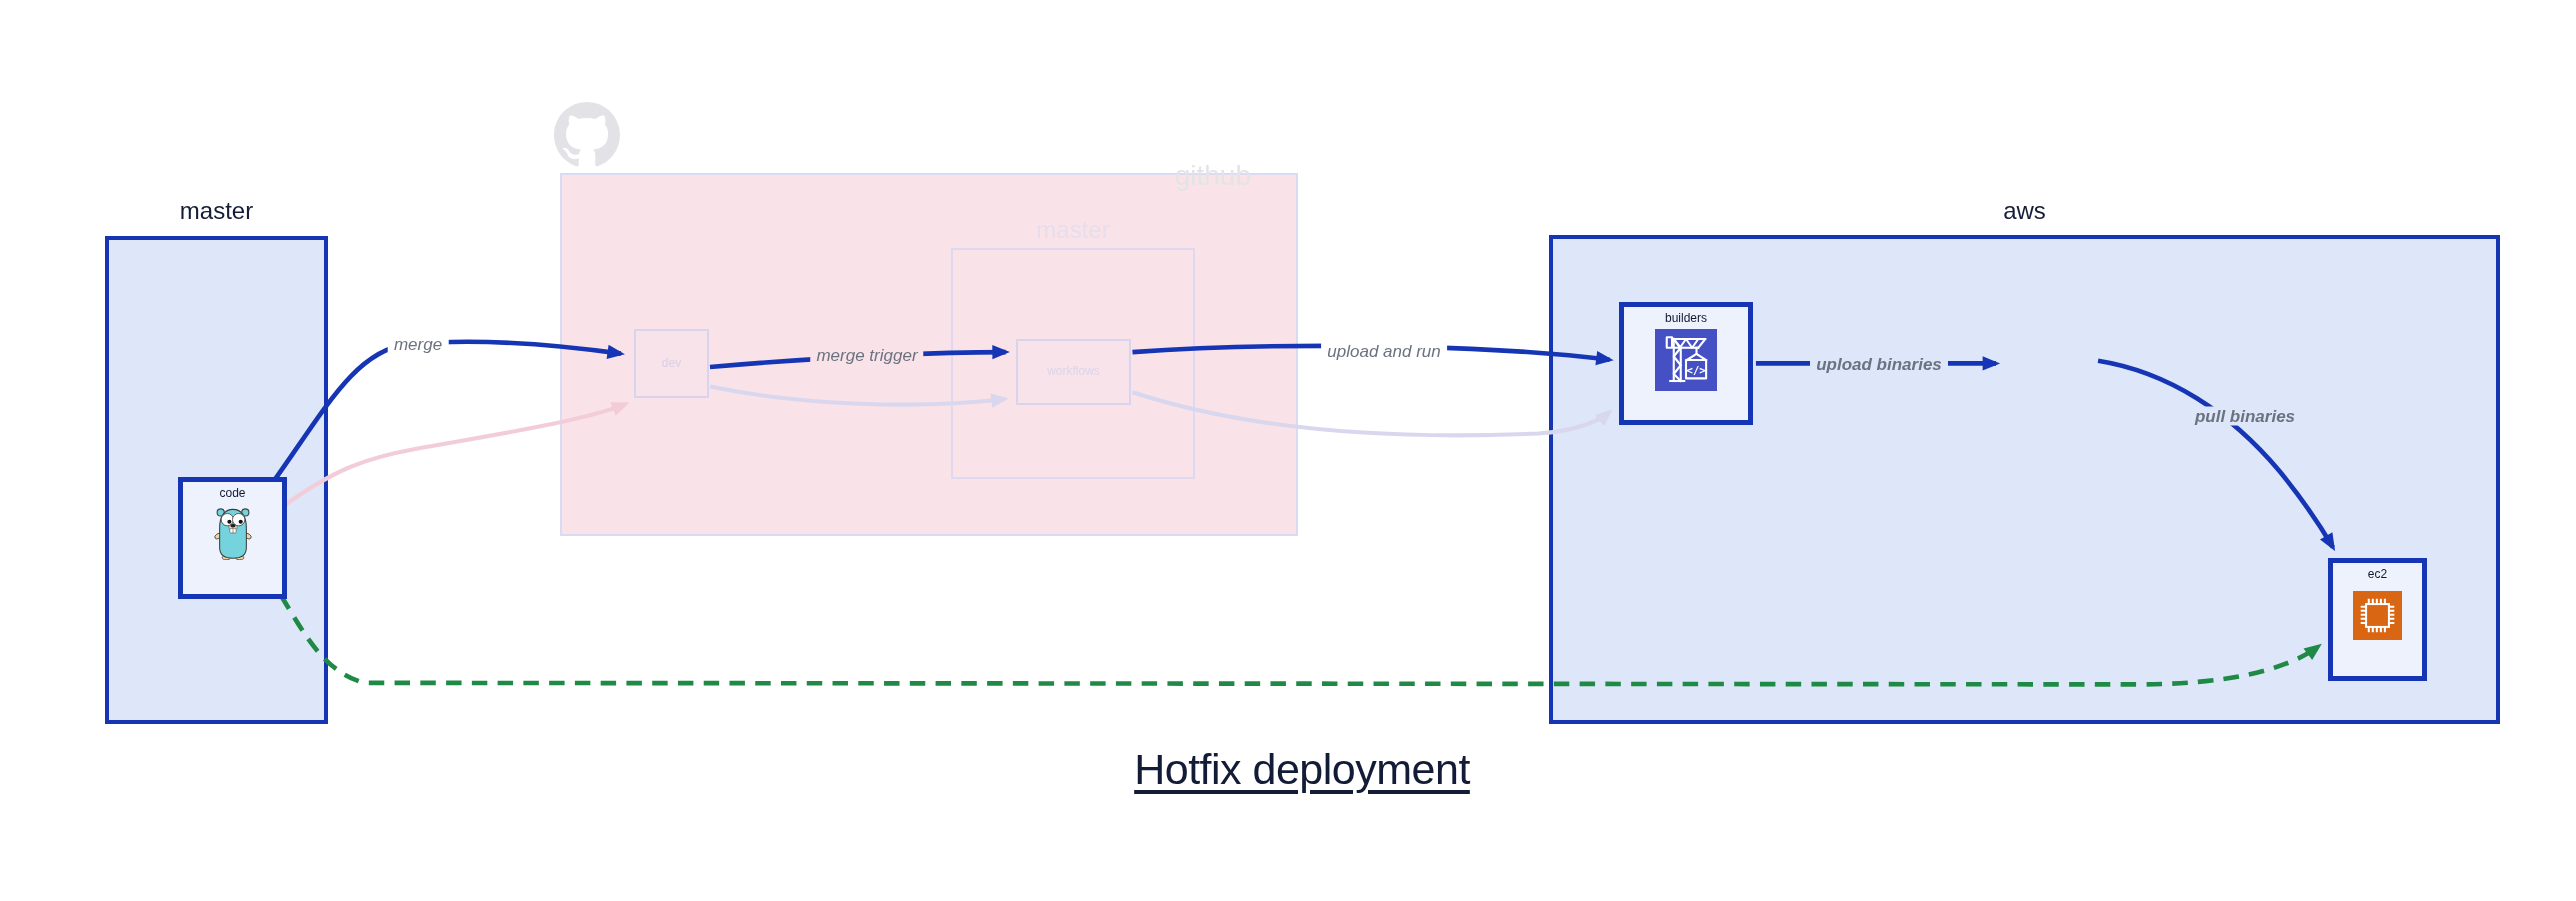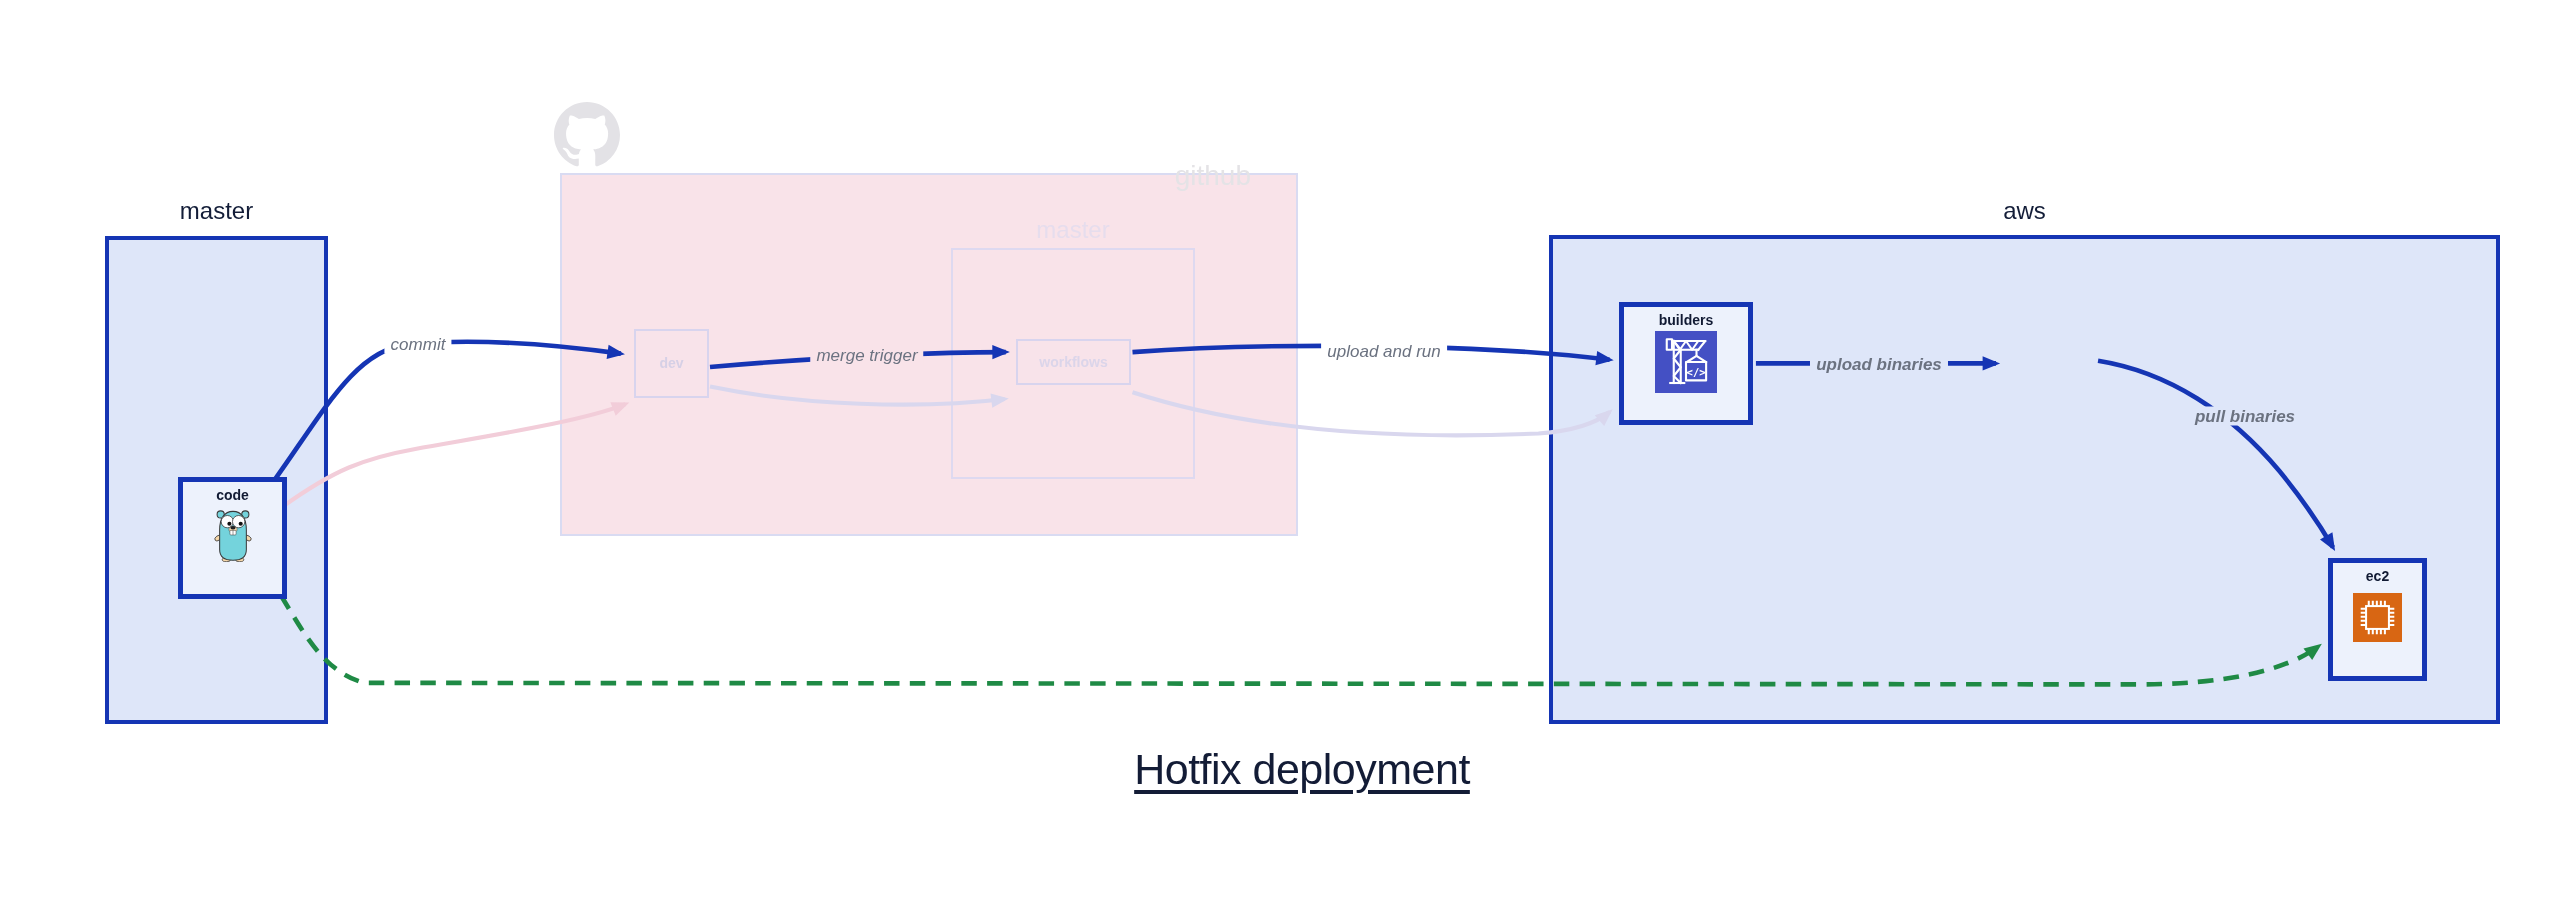--- a/index.html
+++ b/index.html
@@ -12,21 +12,21 @@
   .group.pink{background:#f9e3e9;border:2.6px solid #d9dbf2;}
   .group.ghost{background:transparent;border:2.6px solid #ded9f0;}
   .group-label{position:absolute;z-index:1;text-align:center;color:#131d38;font-size:24px;line-height:1.1;}
   .group-label.faded-pinkish{color:#e6dded;}
   .group-label.faded-gray{color:#e4e3e6;font-size:28px;text-align:right;}
   .edges{position:absolute;left:0;top:0;z-index:2;}
   .node{
     position:absolute;box-sizing:border-box;background:#edf2fc;border:5.2px solid #1535b4;
     display:flex;flex-direction:column;align-items:center;z-index:3;
   }
-  .node-label{font-weight:bold;font-size:14px;color:#111a33;margin-top:5.2px;line-height:1.15;}
+  .node-label{font-weight:normal;font-size:12px;color:#111a33;margin-top:5.2px;line-height:1.15;}
   .node.faded{background:#f8e3ea;border:2.6px solid #d8d4ee;justify-content:center;}
   .node.faded .node-label{margin-top:0;}
   #n-dev .node-label{color:#d6d0e6;}
   #n-workflows .node-label{color:#dbd5ea;}
   .icon-tile{display:flex;align-items:center;justify-content:center;}
   #tile-builders{margin-top:3.1px;width:62px;height:62px;background:#4450c4;}
   #tile-s3{margin-top:9.8px;width:46px;height:46px;background:#3f8624;}
   #tile-ec2{margin-top:8.8px;width:49px;height:49px;background:#d86613;}
   #gopher-wrap{margin-top:4.6px;}
   .edge-label{
@@ -111,21 +111,21 @@
         <rect x="31" y="43" width="12" height="9" rx="2" fill="#ffffff" stroke="#3a3a3a" stroke-width="1"></rect>
         <line x1="37" y1="43" x2="37" y2="52" stroke="#3a3a3a" stroke-width="1"></line>
       </svg>
     </div>
   </div>
 
   <div class="node faded" id="n-dev" style="left:634px;top:329px;width:75px;height:69px;">
     <div class="node-label">dev</div>
   </div>
 
-  <div class="node faded" id="n-workflows" style="left:1016px;top:339px;width:115px;height:46px;">
+  <div class="node faded" id="n-workflows" style="left:1016px;top:339px;width:115px;height:66px;">
     <div class="node-label">workflows</div>
   </div>
 
   <div class="node" id="n-builders" style="left:1619px;top:302px;width:134px;height:123px;">
     <div class="node-label">builders</div>
     <div id="tile-builders" class="icon-tile">
       <svg width="56" height="56" viewBox="0 0 64 64">
         <g fill="none" stroke="#ffffff" stroke-width="2.4" stroke-linejoin="round" stroke-linecap="square">
           <rect x="10" y="6" width="6" height="12"></rect>
           <path d="M18,8 H54"></path>
@@ -153,21 +153,21 @@
           <rect x="15" y="15" width="34" height="34"></rect>
           <path d="M19,7 V15 M25,7 V15 M31,7 V15 M37,7 V15 M43,7 V15"></path>
           <path d="M19,49 V57 M25,49 V57 M31,49 V57 M37,49 V57 M43,49 V57"></path>
           <path d="M7,19 H15 M7,25 H15 M7,31 H15 M7,37 H15 M7,43 H15"></path>
           <path d="M49,19 H57 M49,25 H57 M49,31 H57 M49,37 H57 M49,43 H57"></path>
         </g>
       </svg>
     </div>
   </div>
 
-  <div class="edge-label bg-white" style="left:418px;top:344px;">commit</div>
+  <div class="edge-label bg-white" style="left:418px;top:344px;">merge</div>
   <div class="edge-label bg-pink" style="left:867px;top:355px;">merge trigger</div>
   <div class="edge-label bg-white" style="left:1384px;top:351px;">upload and run</div>
   <div class="edge-label bg-blue" style="left:1879px;top:364px;">upload binaries</div>
   <div class="edge-label bg-blue" style="left:2245px;top:416px;">pull binaries</div>
 
   <div class="diagram-title">Hotfix deployment</div>
 
 </div>
 
 

